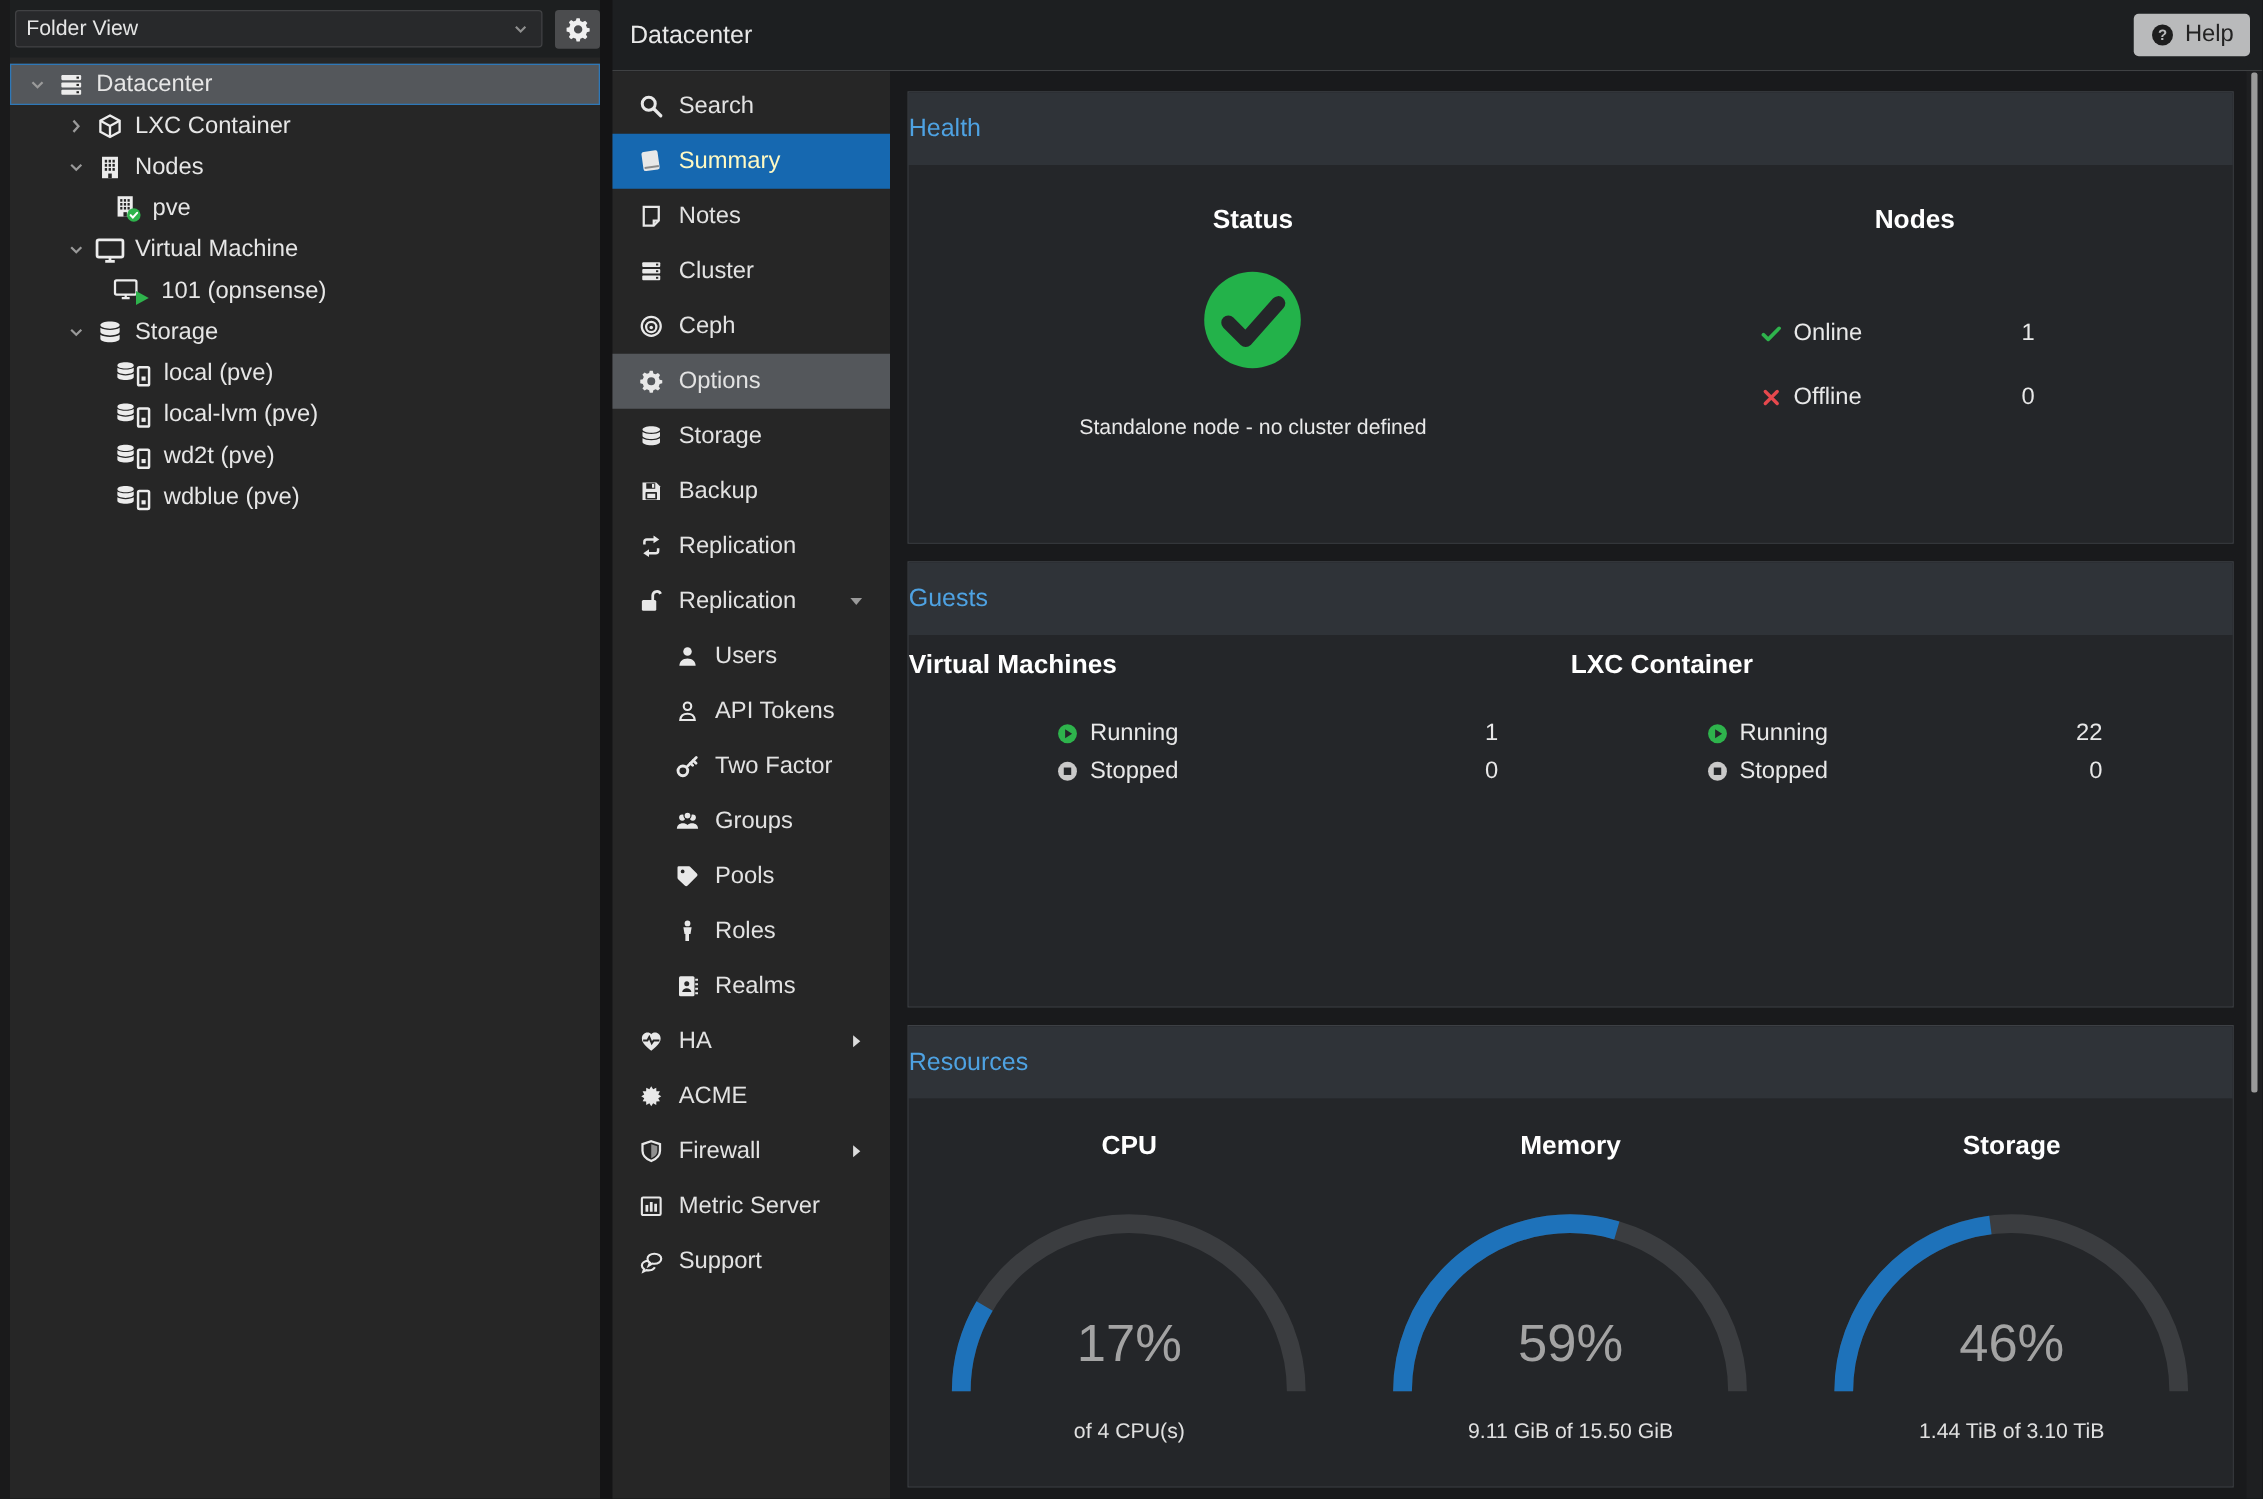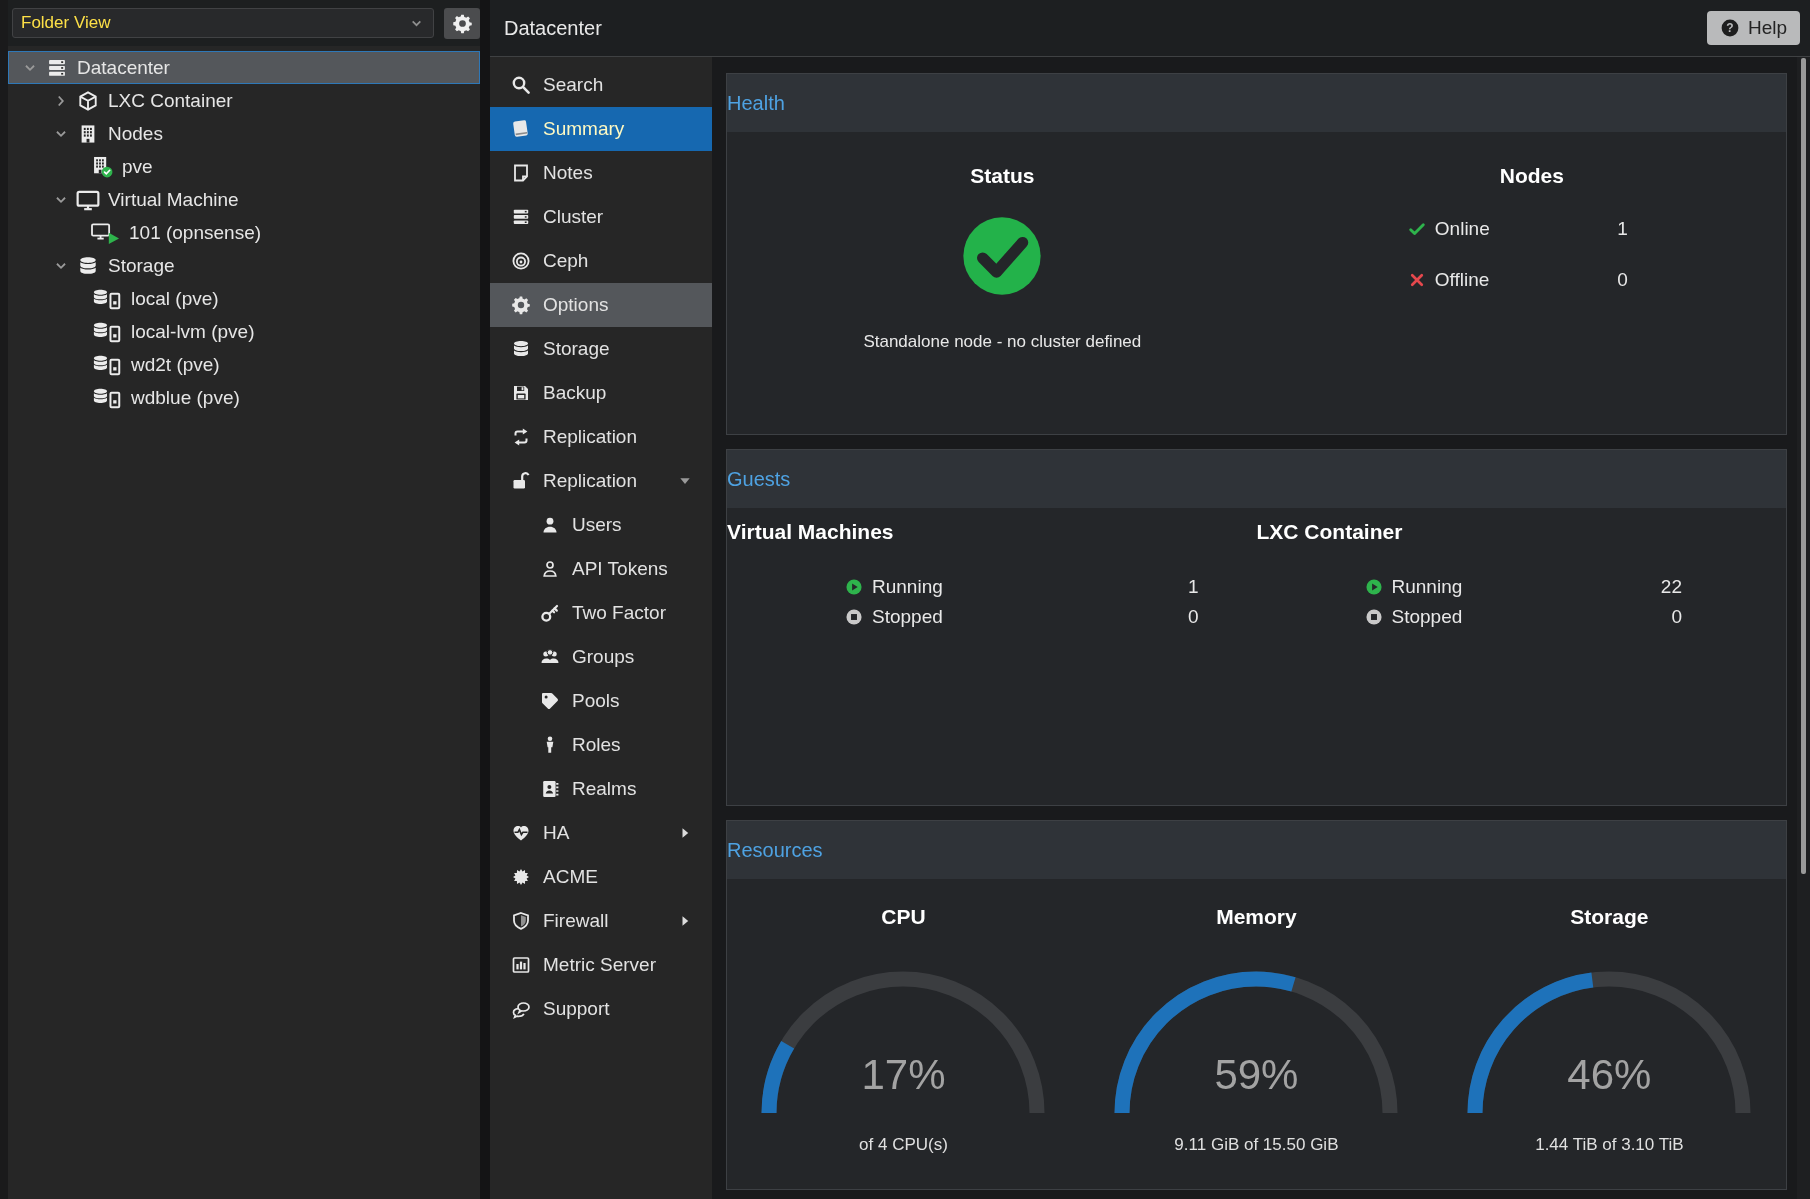--- a/index.html
+++ b/index.html
@@ -6,21 +6,21 @@
   body{width:1810px;height:1199px;overflow:hidden;background:#161718;
        font-family:"Liberation Sans",sans-serif;-webkit-font-smoothing:antialiased}
   .app{display:flex;width:1810px;height:1199px}
 
   
   .left-col{width:480px;flex:none;background:#262626;border-left:8px solid #1a1a1b;
             display:flex;flex-direction:column;box-sizing:border-box}
   .left-header{height:46px;flex:none;background:#1d1f20;display:flex;align-items:center;
                padding-left:4px;box-sizing:border-box}
   .combo{width:427px;height:30px;box-sizing:border-box;background:#28292b;border:1px solid #414244;
-         border-radius:3px;display:flex;align-items:center;padding:0 8px;color:#fde047;font-size:17px}
+         border-radius:3px;display:flex;align-items:center;padding:0 8px;color:#e5e5e5;font-size:17px}
   .combo .chev{margin-left:auto;width:17px;height:17px;color:#8f8f8f;display:flex}
   .gear-btn{width:36px;height:31px;flex:none;background:#4b4c4e;border-radius:3px;margin-left:10px;
             display:flex;align-items:center;justify-content:center;color:#f0f0f0}
   .gear-btn .ic{width:21px;height:21px;display:flex}
   .tree{padding-top:5px}
   .tree-row{height:33px;display:flex;align-items:center;color:#e6e6e6;font-size:19px;box-sizing:border-box}
   .tree-row.selected{background:#54575b;border:1px solid #2e78b8}
   .tree-row.lvl0{padding-left:12px}
   .tree-row.lvl1{padding-left:44px}
   .tree-row.lvl2{padding-left:82px}
@@ -63,21 +63,21 @@
   .health-body{height:302px}
   .guests-body{height:297px}
   .res-body{height:310px}
 
   .health-cols,.guest-cols,.res-cols{display:flex;height:100%}
   .status-col{width:52%;text-align:center}
   .nodes-col{width:48%;text-align:center}
   .col-heading{font-size:21px;font-weight:bold;color:#fff;margin-top:32px}
   .status-icon{width:84px;height:84px;margin:26px auto 0;display:flex}
   .status-msg{font-size:17px;color:#e8e8e8;margin-top:34px}
-  .node-rows{width:220px;margin:30px auto 0;text-align:center;transform:translateX(-14px)}
+  .node-rows{width:220px;margin:68px auto 0;text-align:center;transform:translateX(-14px)}
   .node-row{display:flex;align-items:center;font-size:19px;color:#e8e8e8;margin-bottom:29px}
   .row-icon{width:18px;height:18px;margin-right:9px;flex:none;display:flex}
   .row-value{margin-left:auto}
 
   .guest-col{width:50%}
   .guest-col .col-heading{margin-top:12px}
   .guest-rows.vm{margin:32px 58px 0 118px}
   .guest-rows.lxc{margin:32px 104px 0 108px}
   .guest-row{display:flex;align-items:center;font-size:19px;color:#e8e8e8;margin-bottom:8px}
 

